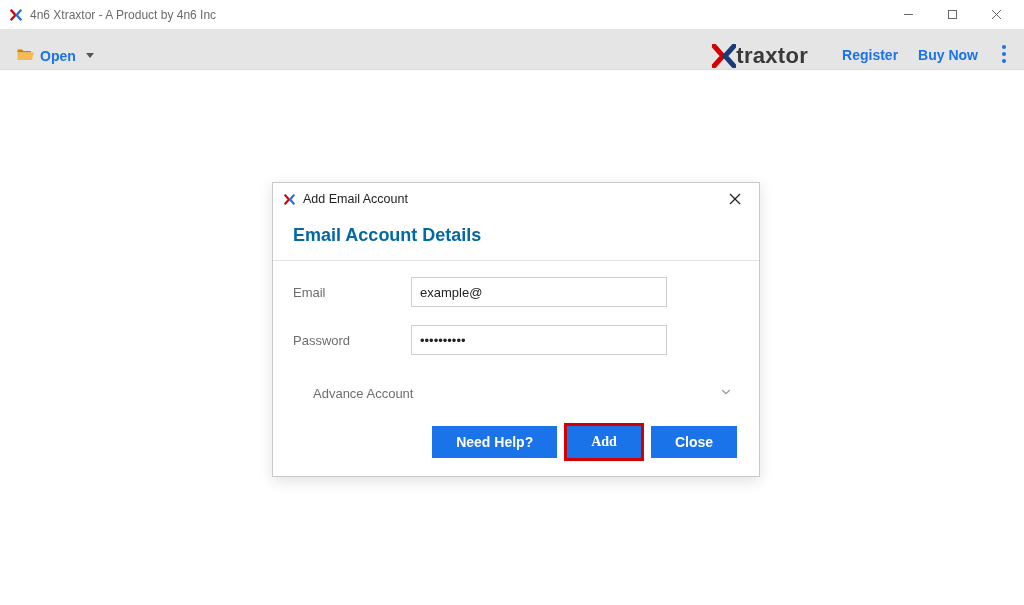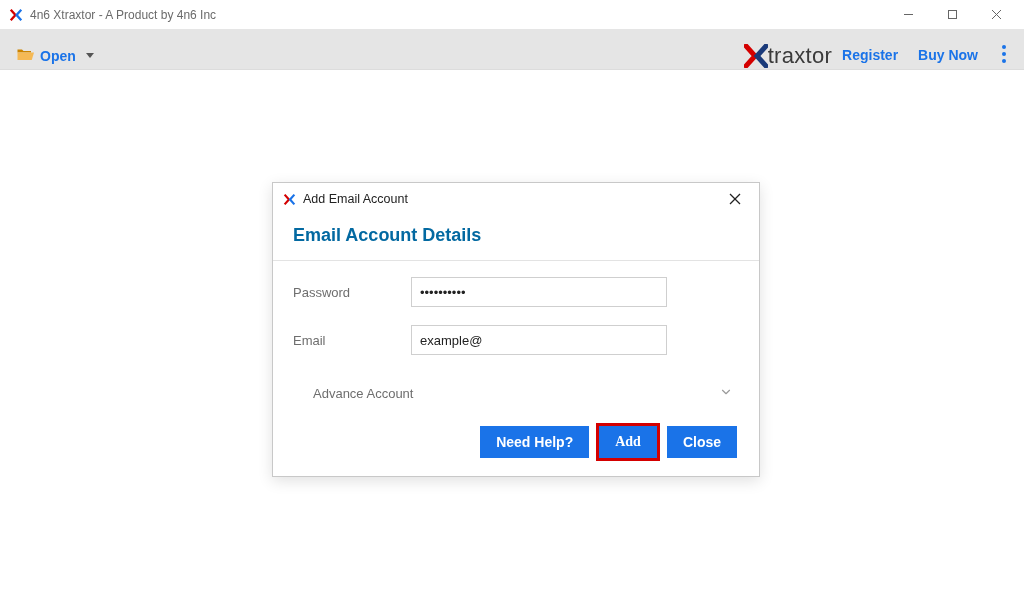--- a/index.html
+++ b/index.html
@@ -55,21 +55,22 @@
     .caret-down {
       width: 0; height: 0;
       border-left: 4px solid transparent;
       border-right: 4px solid transparent;
       border-top: 5px solid #555;
       margin-left: 4px;
     }
     .toolbar-spacer { flex: 1; }
     .brand {
       display: flex; align-items: center; 
-      color: #3a3a3a; font-weight: 400; font-size: 22px;
+      color: #3a3a3a; font-weight: 700; font-size: 22px;
+      margin-right: 24px;
       letter-spacing: 0.3px;
     }
     .brand .xmark { width: 24px; height: 24px; }
     .toolbar-link {
       color: #1a73e8;
       font-weight: 600;
       font-size: 14px;
       padding: 6px 10px;
     }
     .kebab {
@@ -150,21 +151,21 @@
     .chev svg { color:#9a9a9a; }
 
     .btn-row {
       display:flex; justify-content:flex-end; gap:10px; padding-right: 2px;
     }
     .btn {
       background: #1a73e8;
       color: #fff;
       border: none;
       height: 32px;
-      padding: 0 16px;
+      padding: 0 24px;
       font-size: 14px;
       font-weight: 600;
       display: inline-flex; align-items:center; justify-content:center;
       cursor: pointer;
     }
     .btn.highlight {
       outline: 3px solid #d40000;
       outline-offset: 0;
       font-family: Liberation Serif, serif;
     }
@@ -247,27 +248,27 @@
             <line x1="11" y1="1" x2="1" y2="11" stroke="#222" stroke-width="1.3"></line>
           </svg>
       </div>
     </div>
 
     <div class="modal-body">
       <div class="section-title">Email Account Details</div>
       <div class="divider"></div>
 
       <div class="form-row">
+        <div class="form-label">Email</div>
+        <input class="form-input" type="text" value="example@" style="">
+      </div>
+
+      <div class="form-row">
         <div class="form-label">Password</div>
         <input class="form-input" type="text" value="••••••••••" style="">
-      </div>
-
-      <div class="form-row">
-        <div class="form-label">Email</div>
-        <input class="form-input" type="text" value="example@" style="">
       </div>
 
       <div class="advance-row">
         <span>Advance Account</span>
         <span class="chev">
           <svg width="14" height="14" viewBox="0 0 24 24">
               <path d="M6 9 l6 6 l6 -6" stroke="currentColor" stroke-width="2" fill="none" stroke-linecap="round" stroke-linejoin="round"></path>
             </svg>
         </span>
       </div>

